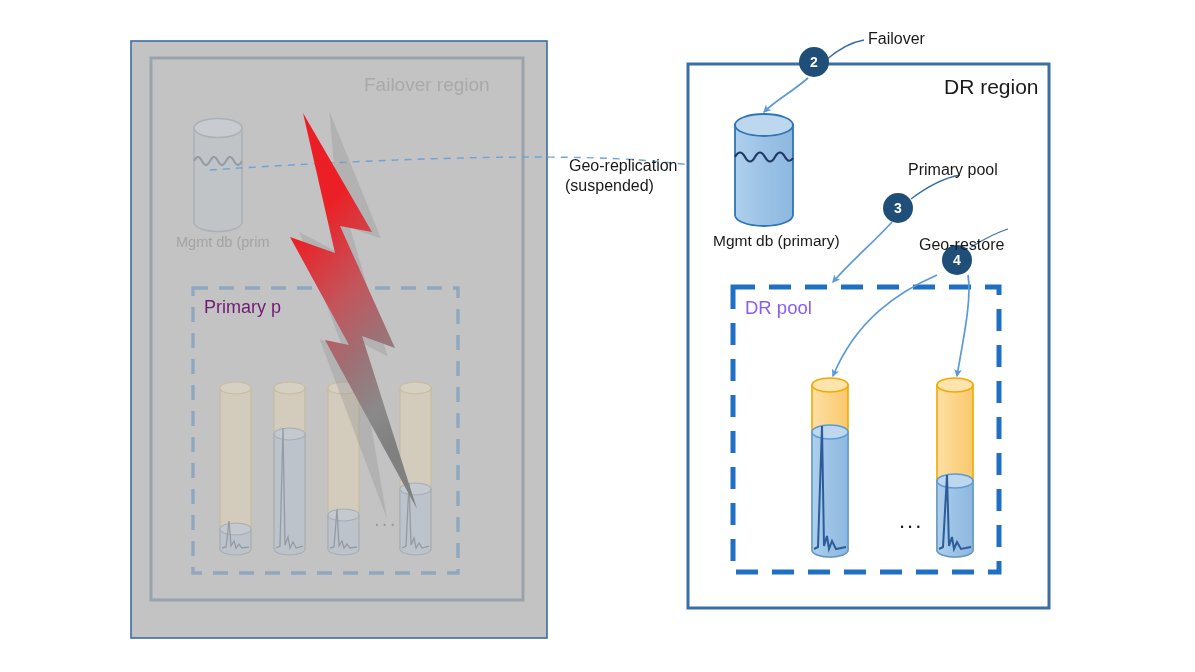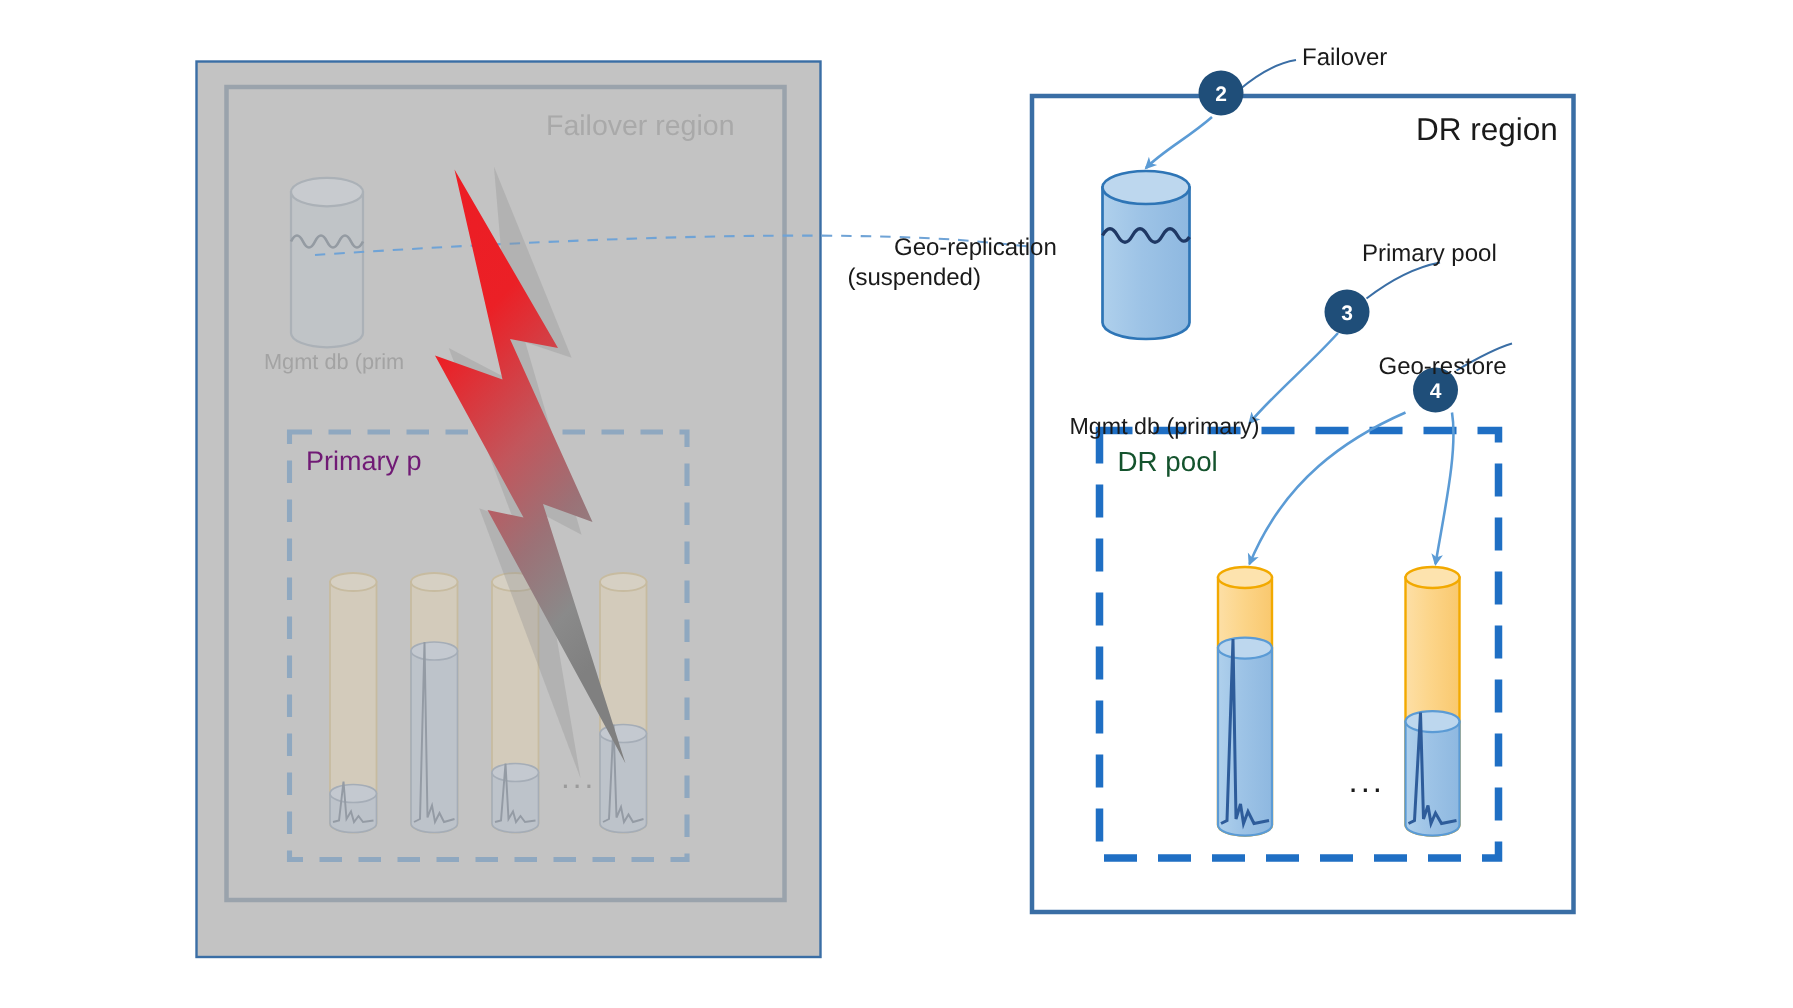--- a/index.html
+++ b/index.html
@@ -45,26 +45,25 @@
     font-size: 21px;
     color: #9b9b9b;
     letter-spacing: 2px;
   }
   .lbl-region-dr {
     font-size: 21px;
     color: #1a1a1a;
   }
   .lbl-pool-dr {
     font-size: 18.5px;
-    color: #14532d;
+    color: #8b5cf6;
   }
   .lbl-db-dr {
     font-size: 15.5px;
     color: #1a1a1a;
-    margin-top: 44px;
   }
   .lbl-dots-dr {
     font-size: 22px;
     color: #1a1a1a;
     letter-spacing: 2px;
   }
   .lbl-step {
     font-size: 16px;
     color: #1a1a1a;
   }
@@ -212,21 +211,21 @@
   </svg>
 
   <div class="txt lbl-region-primary" style="left:364px; top:74px;">Failover region</div>
 
   <div class="txt lbl-db-primary" style="left:176px; top:234px;">Mgmt db (prim</div>
 
   <div class="txt lbl-pool-primary" style="left:204px; top:297px;">Primary p</div>
 
   <div class="txt lbl-dots-primary" style="left:374px; top:507px;">...</div>
 
-  <div class="txt lbl-georep" style="left:596px; top:157px;">Geo-replication</div>
+  <div class="txt lbl-georep" style="left:569px; top:157px;">Geo-replication</div>
   <div class="txt lbl-georep" style="left:565px; top:177px;">(suspended)</div>
 
   <div class="txt lbl-region-dr" style="left:944px; top:75px;">DR region</div>
 
   <div class="txt lbl-db-dr" style="left:713px; top:232px;">Mgmt db (primary)</div>
 
   <div class="txt lbl-pool-dr" style="left:745px; top:297px;">DR pool</div>
 
   <div class="txt lbl-dots-dr" style="left:899px; top:508px;">...</div>
 

